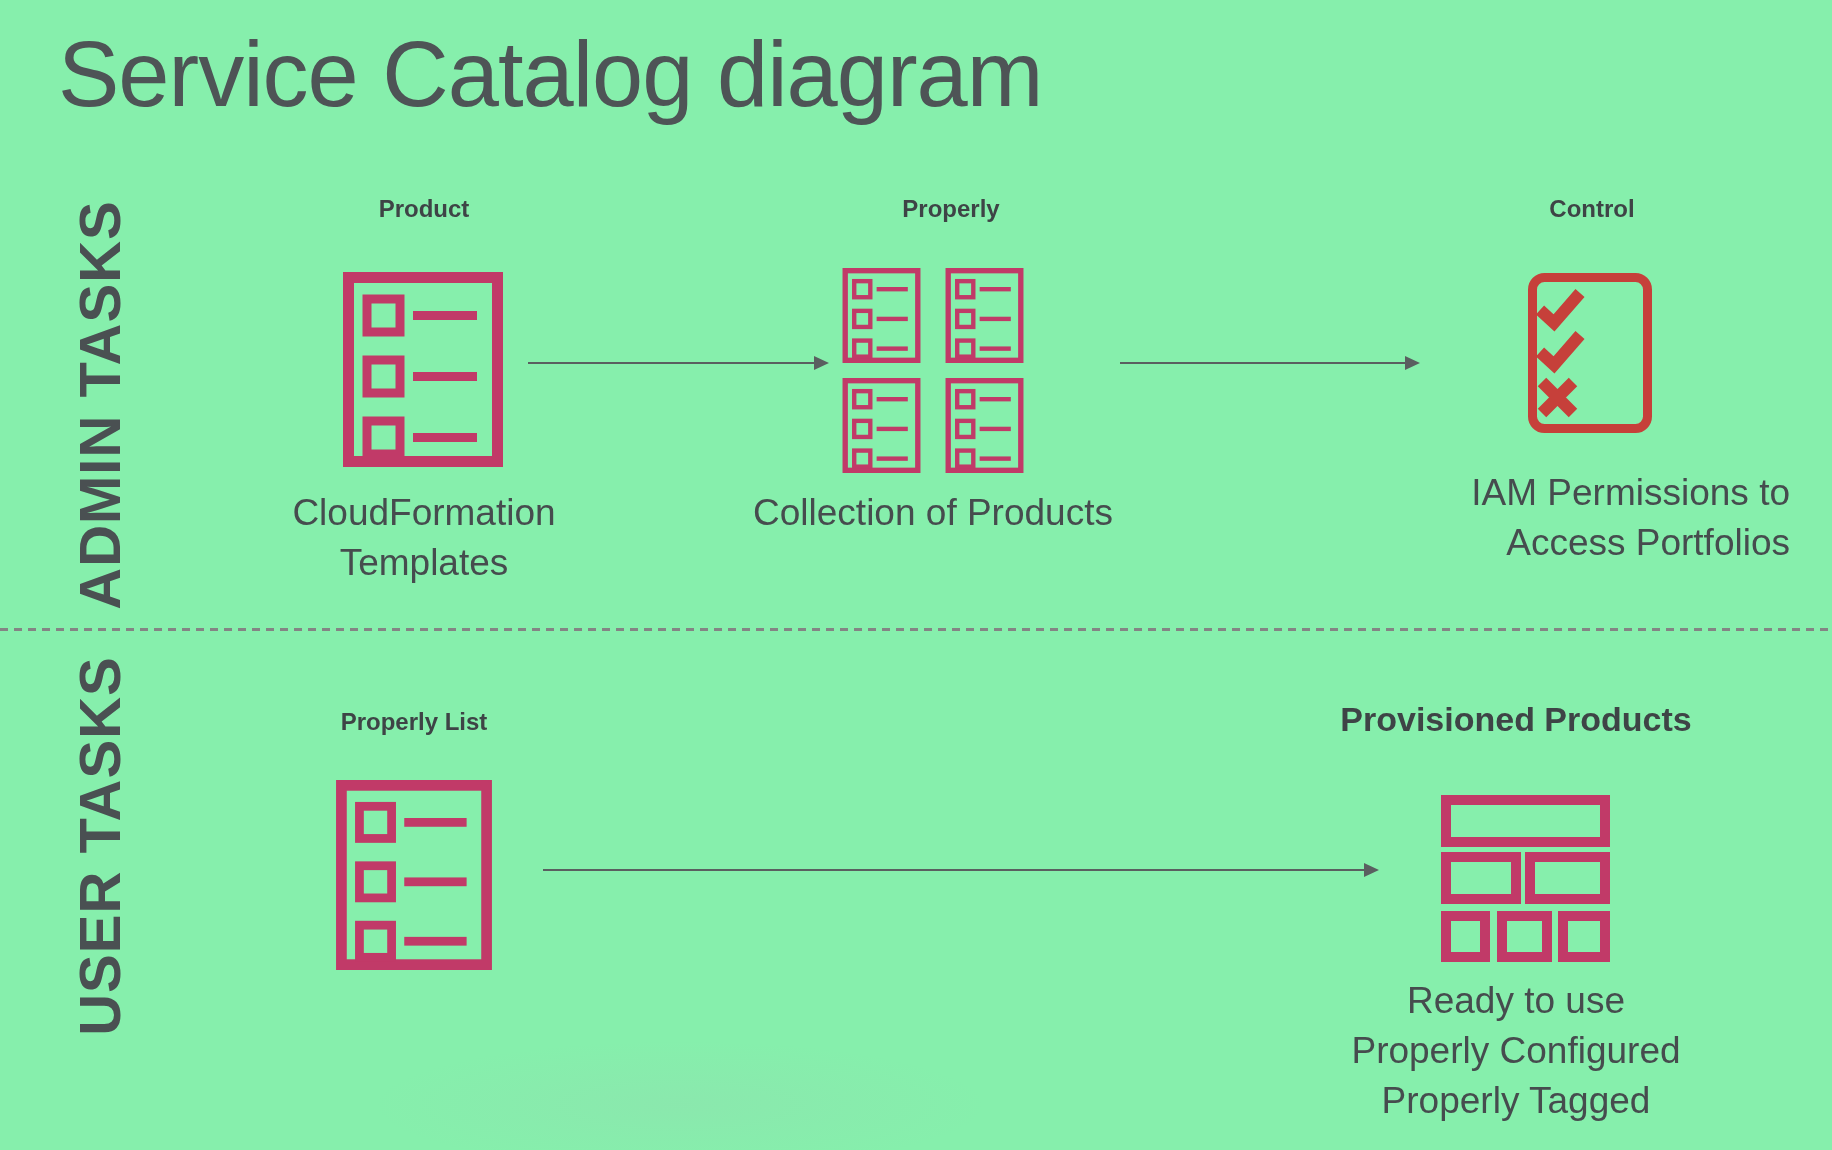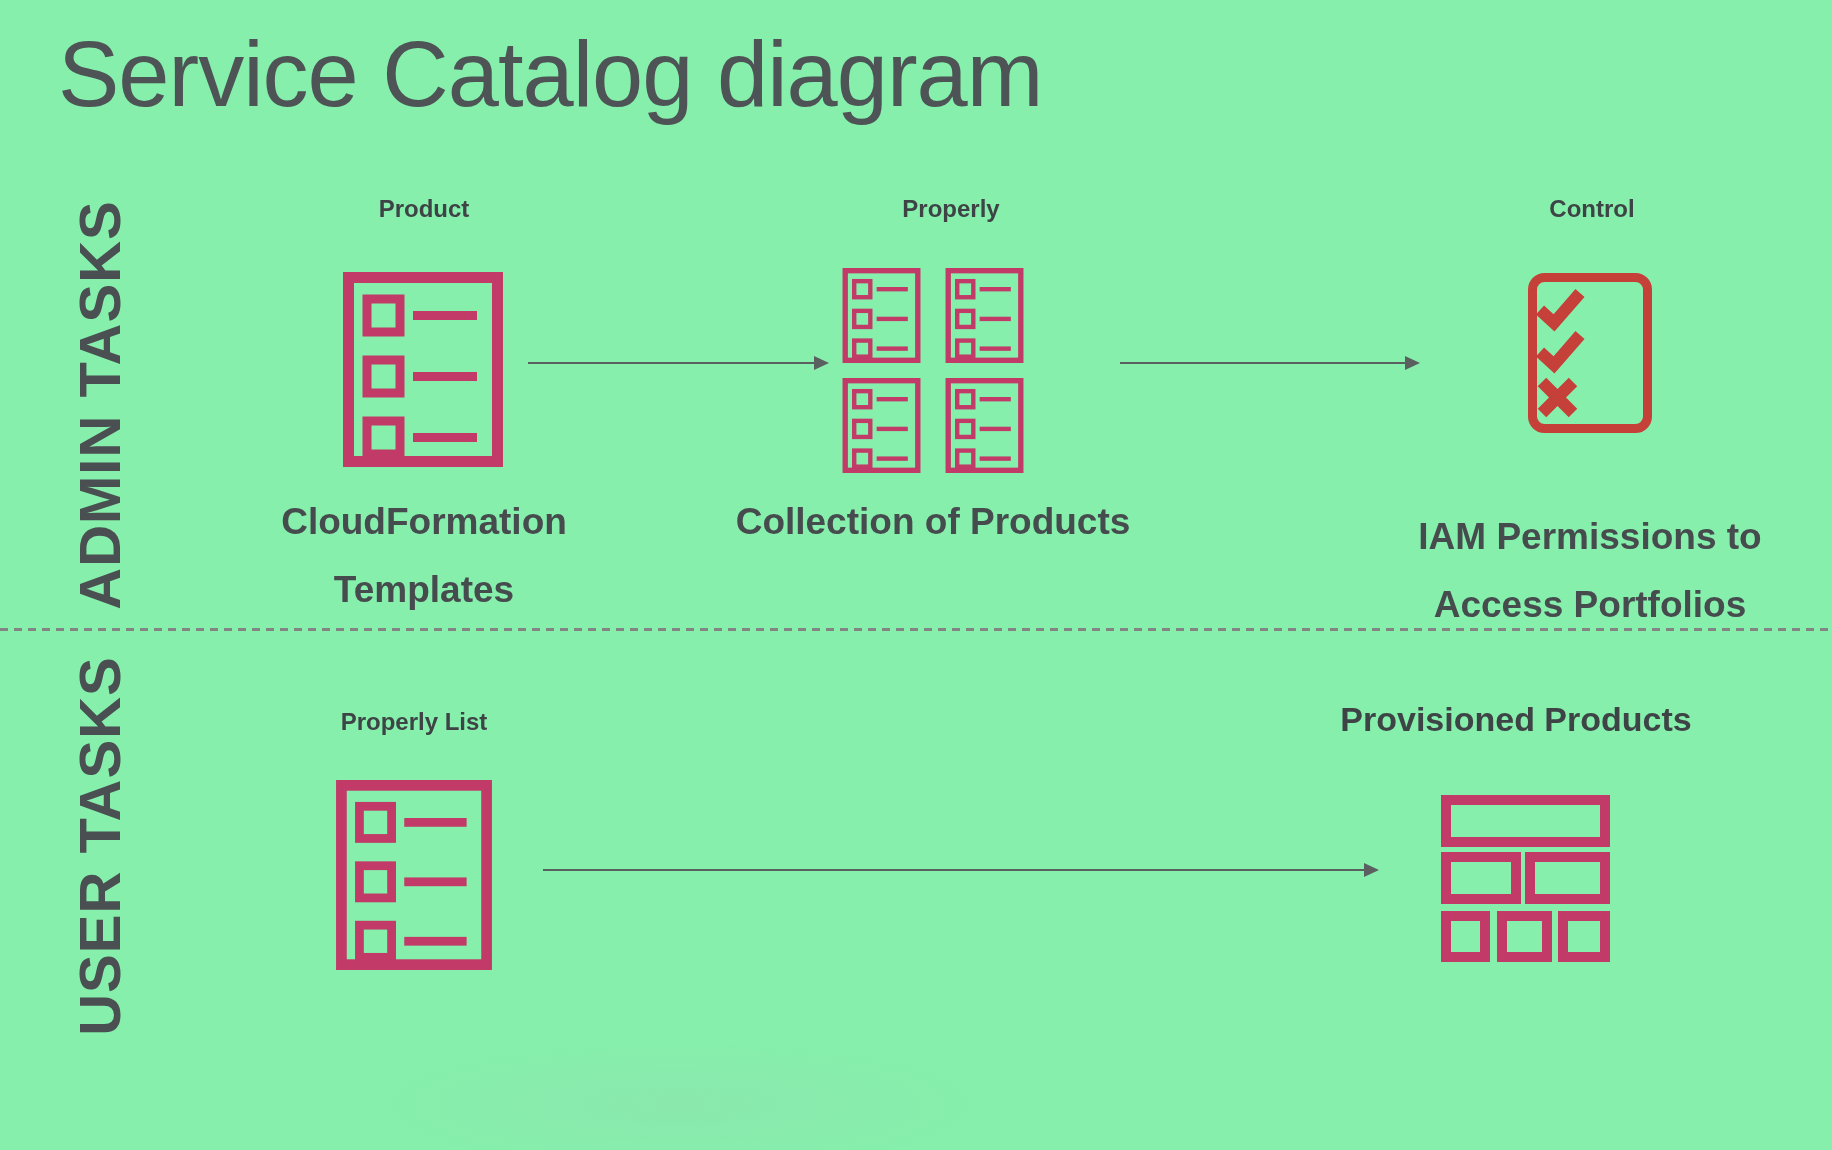--- a/index.html
+++ b/index.html
@@ -27,26 +27,26 @@
     font-size:24px;font-weight:700;color:var(--label_text,#3e4446);
     text-align:center;white-space:nowrap;
   }
   .t-product{left:324px;top:195px;width:200px;}
   .t-portfolio{left:851px;top:195px;width:200px;}
   .t-control{left:1492px;top:195px;width:200px;}
   .t-product-list{left:264px;top:708px;width:300px;}
   .t-provisioned{left:1290px;top:700px;width:452px;font-size:34px;}
 
   .caption{
-    font-size:37px;font-weight:700;color:var(--body_text,#464c4e);
-    line-height:68px;text-align:center;white-space:pre-line;
+    font-size:37px;font-weight:400;color:var(--body_text,#464c4e);
+    line-height:50px;text-align:center;white-space:pre-line;
   }
   .c-product{left:244px;top:488px;width:360px;}
   .c-portfolio{left:733px;top:488px;width:400px;white-space:nowrap;}
-  .c-control{left:1390px;top:503px;width:400px;}
+  .c-control{left:1390px;top:468px;width:400px;text-align:right;}
   .c-product-list{left:208px;top:993px;width:400px;white-space:nowrap;}
   .c-provisioned{left:1291px;top:976px;width:450px;}
   .launch-label{left:755px;top:806px;width:300px;font-size:37px;color:var(--body_text,#464c4e);text-align:center;}
 
   .icon{display:block;color:var(--crimson,#c13a68);}
   .icon.red{color:var(--red,#c6403a);}
   .i-product{left:343px;top:272px;}
   .i-product-list{left:335px;top:780px;}
   .i-control{left:1528px;top:273px;}
   .i-bricks{left:1441px;top:795px;}
@@ -149,16 +149,19 @@
 
   <div class="abs g-title t-provisioned">Provisioned Products</div>
   <svg class="abs icon i-bricks" width="169" height="170" viewBox="0 0 169 170">
     <rect x="5" y="5" width="159" height="42" fill="none" stroke="currentColor" stroke-width="10"></rect>
     <rect x="5" y="62" width="70" height="42" fill="none" stroke="currentColor" stroke-width="10"></rect>
     <rect x="89" y="62" width="75" height="42" fill="none" stroke="currentColor" stroke-width="10"></rect>
     <rect x="5" y="121" width="39" height="41" fill="none" stroke="currentColor" stroke-width="10"></rect>
     <rect x="61" y="121" width="45" height="41" fill="none" stroke="currentColor" stroke-width="10"></rect>
     <rect x="122" y="121" width="42" height="41" fill="none" stroke="currentColor" stroke-width="10"></rect>
   </svg>
+  <div class="abs caption c-provisioned">Ready to use
+Properly Configured
+Properly Tagged</div>
 
   <div class="abs watermark"></div>
 
 </div>
 
 </body></html>

